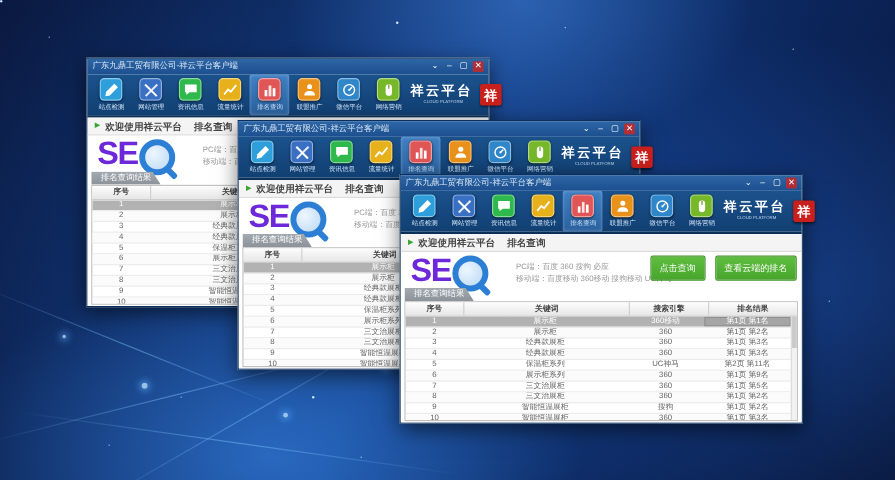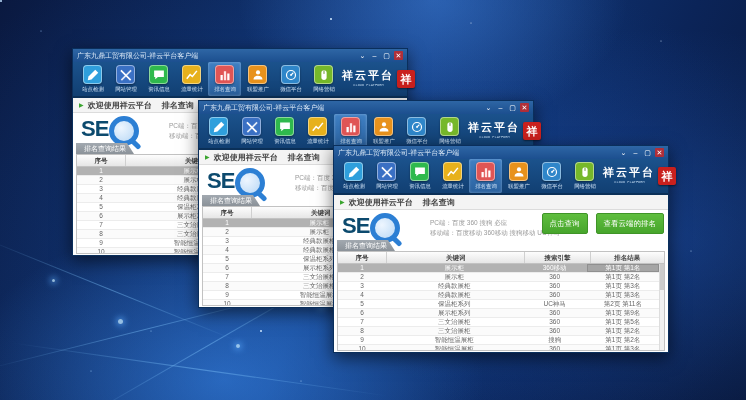--- a/index.html
+++ b/index.html
@@ -51,35 +51,35 @@
     display:flex;align-items:stretch;padding:0 3px;}
   .tb-items{display:flex;}
   .tb-item{width:33px;display:flex;flex-direction:column;align-items:center;justify-content:flex-start;
     padding-top:3px;gap:1px;cursor:pointer;border-radius:2px;}
   .tb-item.active{background:linear-gradient(#3f80c4,#2a619e);box-shadow:inset 0 0 3px rgba(255,255,255,.35);}
   .tb-ic{width:19px;height:19px;border-radius:4px;display:flex;align-items:center;justify-content:center;
     box-shadow:inset 0 0 0 1px rgba(255,255,255,.45), 0 1px 2px rgba(0,0,0,.4);}
   .tb-ic svg{width:12px;height:12px;display:block;}
   .tb-label{color:#cfe2f5;font-size:6px;transform:scale(.9);white-space:nowrap;}
   .brand{margin-left:auto;display:flex;align-items:center;gap:3px;padding:0 2px;}
-  .brand-text{color:#fff;text-align:right;font-family:Liberation Mono, monospace;}
+  .brand-text{color:#fff;text-align:left;}
   .brand-name{font-size:11px;font-weight:bold;letter-spacing:2px;line-height:11px;white-space:nowrap;}
   .brand-sub{font-size:6px;color:#bcd6ee;transform:scale(.6);line-height:6px;white-space:nowrap;}
   .seal{width:18px;height:18px;background:#c9201d;color:#fff;font-size:11px;font-weight:bold;
     display:flex;align-items:center;justify-content:center;border-radius:2px;box-shadow:0 1px 2px rgba(0,0,0,.5);}
 
   .breadcrumb{height:14px;background:#f4f4f4;border-bottom:1px solid #dcdcdc;display:flex;align-items:center;gap:4px;padding:0 6px;}
   .crumb-icon{color:#3aa52f;font-size:6px;line-height:6px;}
   .crumb-main,.crumb-sub{font-size:8px;color:#444;font-weight:bold;white-space:nowrap;}
   .crumb-sub{margin-left:6px;}
 
   .content{position:relative;height:142px;background:#fff;}
 
   .seo{position:absolute;left:8px;top:2px;display:flex;align-items:flex-start;}
-  .seo-se{font-size:22px;line-height:27px;font-weight:bold;color:#0c4a6e;letter-spacing:-1px;}
+  .seo-se{font-size:27px;line-height:27px;font-weight:bold;color:#6d28d9;letter-spacing:-1px;}
   .seo-o{width:20px;height:20px;border:5px solid #2c7fd4;border-radius:50%;margin-left:1px;margin-top:1px;
     position:relative;background:radial-gradient(circle at 35% 35%,#eef6ff,#b9d8f5);}
   .seo-o::after{content:"";position:absolute;width:5px;height:12px;background:#2c7fd4;right:-4px;bottom:-9px;
     transform:rotate(-45deg);border-radius:2px;}
   .seo-tag{position:absolute;left:10px;top:32px;color:#d23c3c;font-size:6px;transform:scale(.85);
     transform-origin:left top;white-space:nowrap;}
   .engines{position:absolute;left:96px;top:8px;color:#999;font-size:6.5px;line-height:10px;white-space:nowrap;}
 
   .btns{position:absolute;right:4px;top:3px;display:flex;gap:8px;}
   .btn{height:19px;background:linear-gradient(#5fbe3e,#47a52c);border:1px solid #3f9427;border-radius:2px;

